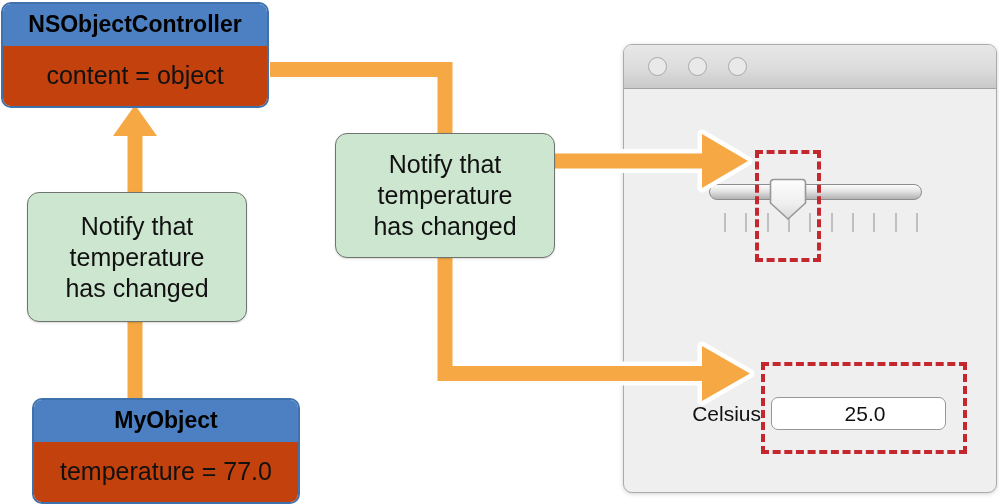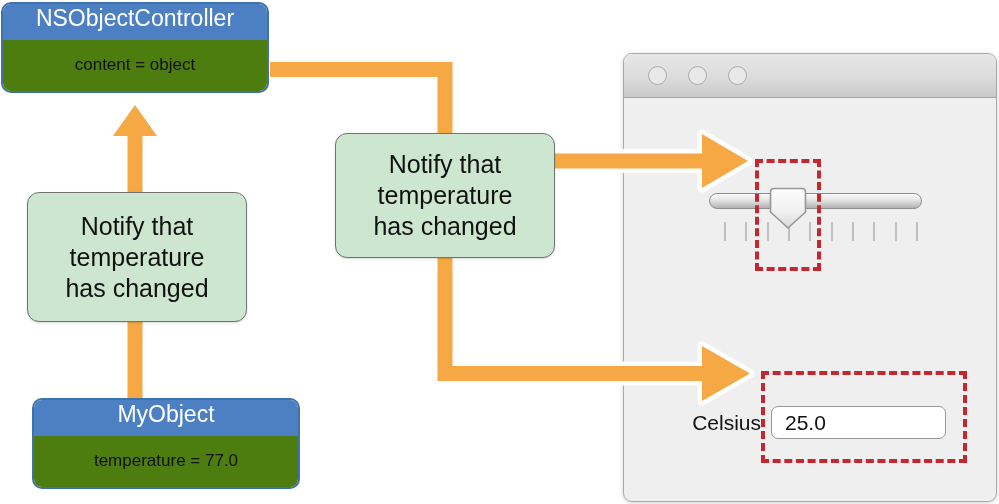--- a/index.html
+++ b/index.html
@@ -22,32 +22,32 @@
   .node-box {
     position: absolute;
     width: 268px;
     border: 2px solid #3f71ad;
     border-radius: 10px;
     background: #ffffff;
     overflow: hidden;
   }
   .node-box .hd {
     background: #4c80c2;
-    color: #ffffff;
-    font-weight: normal;
+    color: #000000;
+    font-weight: bold;
     font-size: 23px;
     text-align: center;
-    padding: 1px 0 8px;
+    padding: 7px 0 8px;
   }
   .node-box .bd {
-    font-size: 17px;
+    font-size: 25px;
     color: #111;
     text-align: center;
     padding: 15px 0 16px;
-    background: #4d7c0f;
+    background: #c2410c;
   }
   .box-controller { left: 1px; top: 2px; }
   .box-model      { left: 1px; top: 398px; margin-left: 31px; }
 
   
   .notify-box {
     position: absolute;
     background: #cde6cf;
     border: 1.6px solid #6f746f;
     border-radius: 12px;
@@ -60,21 +60,21 @@
     color: #111;
     white-space: pre-line;
     box-shadow: 0 1px 2px rgba(0,0,0,0.15);
   }
   .notify-left  { left: 27px;  top: 192px; width: 220px; height: 130px; }
   .notify-right { left: 335px; top: 133px; width: 220px; height: 125px; }
 
   
   .mock-window {
     position: absolute;
-    left: 623px; top: 53px;
+    left: 623px; top: 44px;
     width: 374px; height: 449px;
     background: #efefef;
     border: 1px solid #ababab;
     border-radius: 9px;
     box-shadow: 0 1px 4px rgba(0,0,0,0.18);
     overflow: hidden;
   }
   .titlebar {
     height: 44px;
     background: linear-gradient(180deg, #e7e7e7 0%, #dcdcdc 55%, #c9c9c9 100%);
@@ -126,20 +126,21 @@
     left: 147px; top: 352px;
     width: 175px; height: 33px;
     border: 1.6px solid #979797;
     border-radius: 7px;
     background: #ffffff;
     font-family: "Liberation Sans", sans-serif;
     font-size: 21px;
     color: #111;
     padding: 0 0 0 13px;
     outline: none;
+    text-align: center;
   }
 </style>
 </head>
 <body>
 
 <div class="canvas">
 
   <div class="mock-window">
     <div class="titlebar">
       <span class="traffic-btn"></span>

